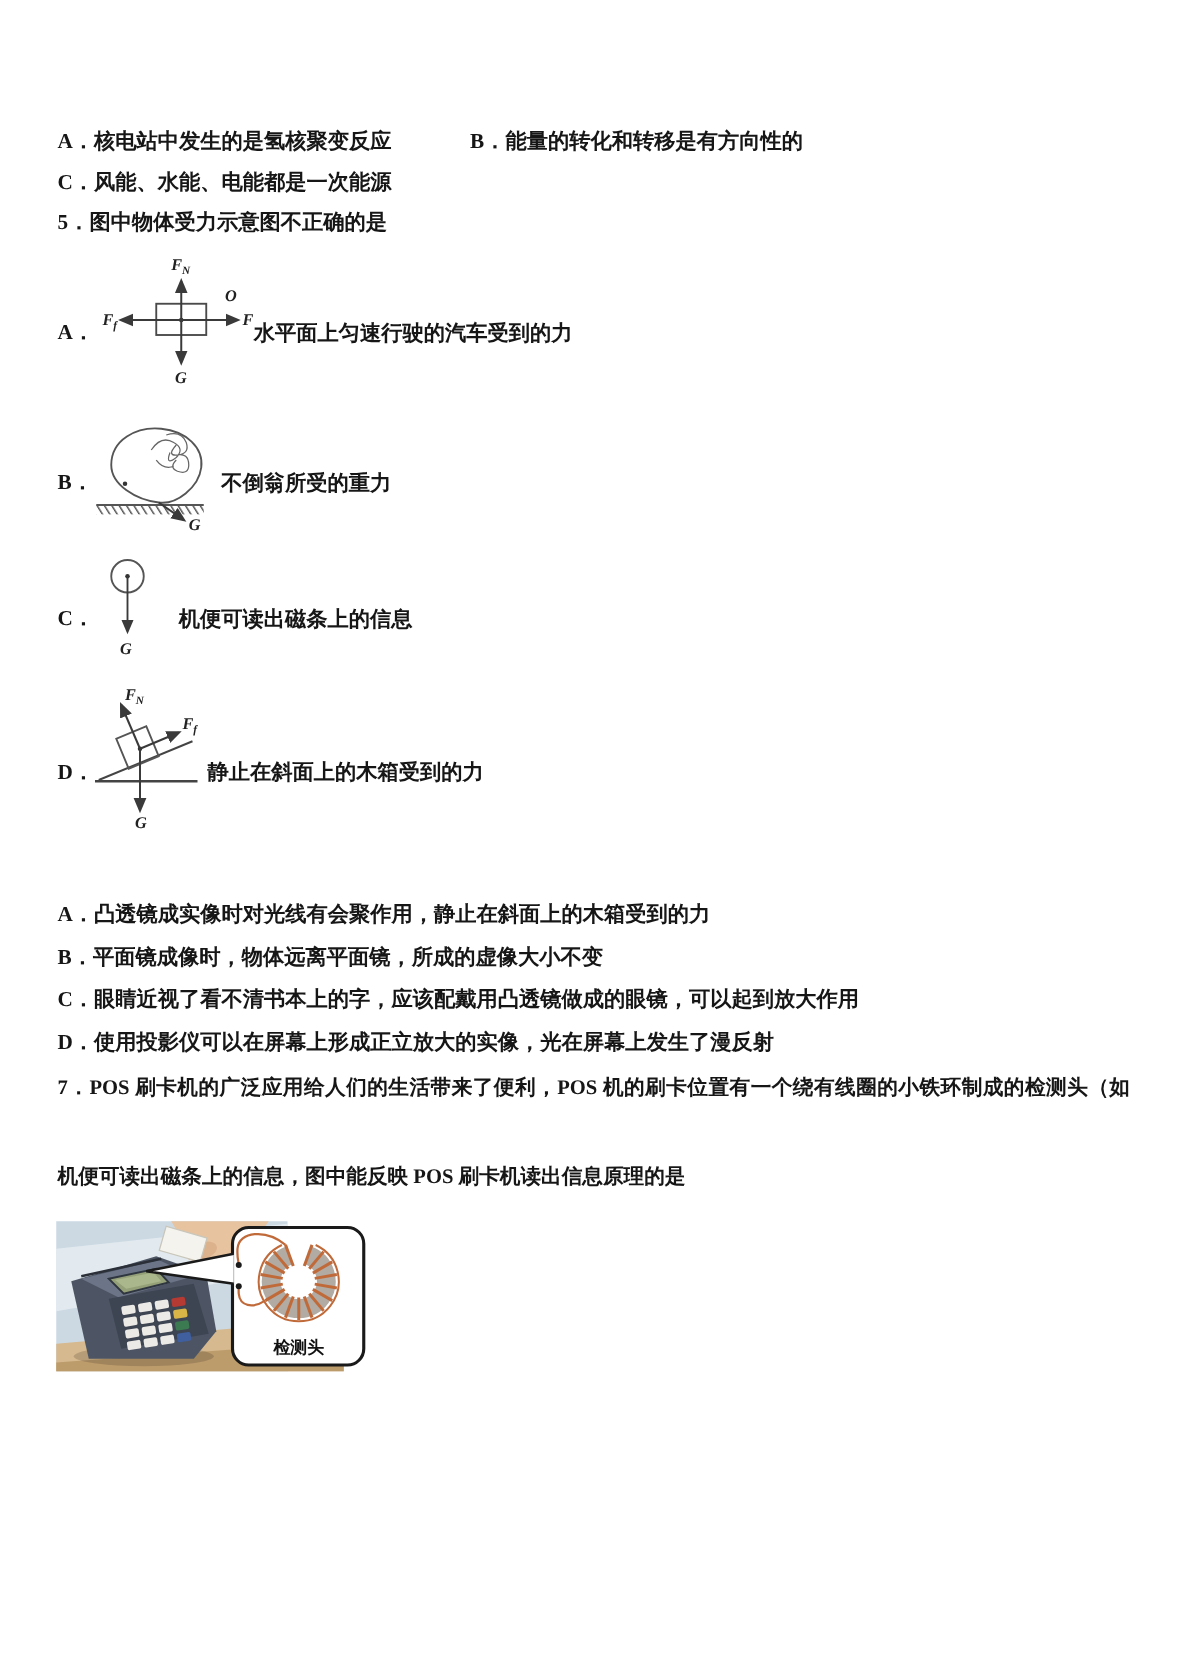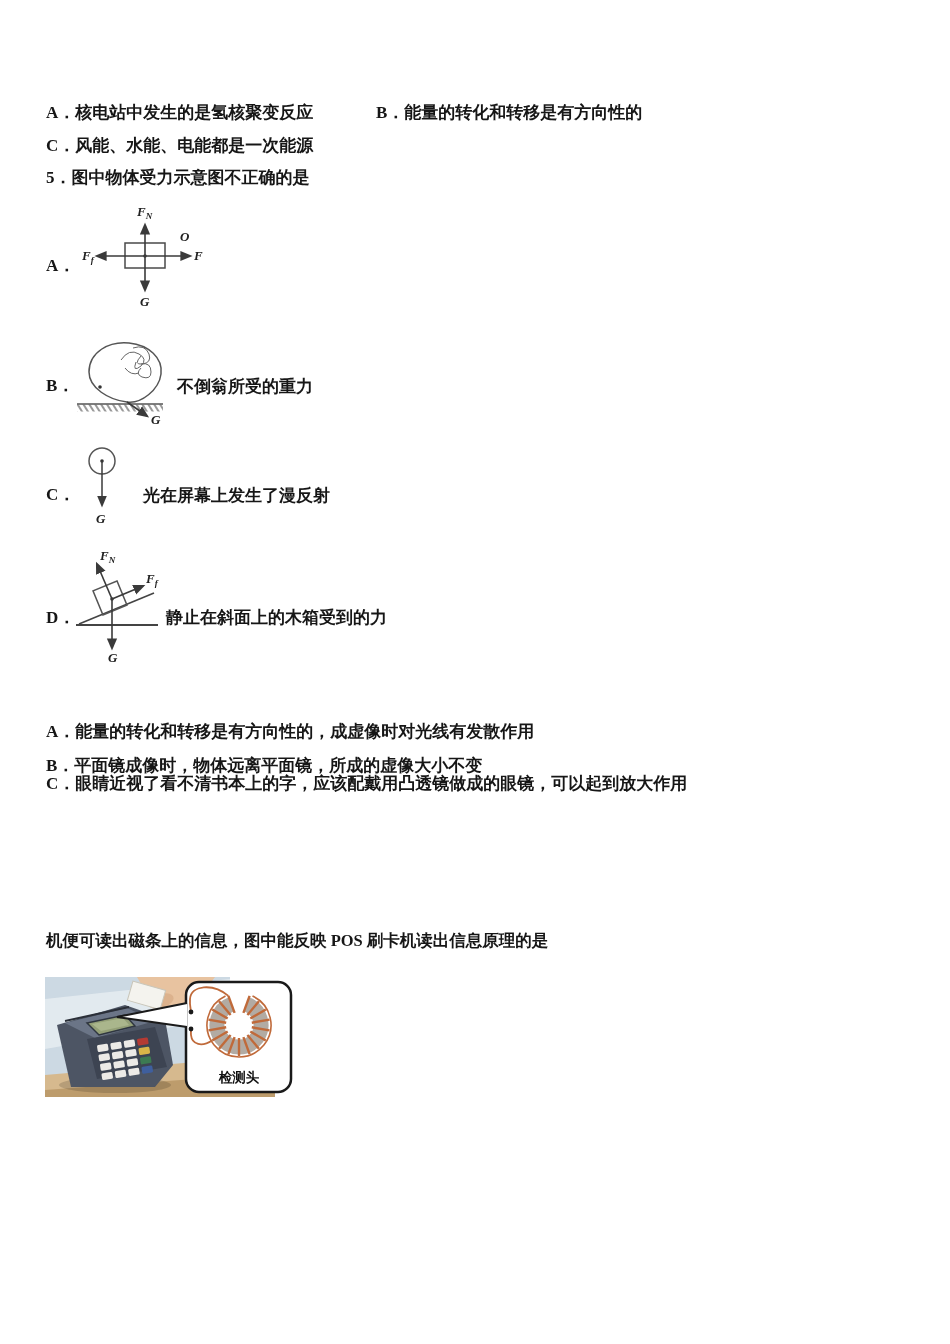--- a/index.html
+++ b/index.html
@@ -40,61 +40,64 @@
     <line x1="65" y1="60" x2="65" y2="29" stroke="#3a3a3a" stroke-width="1.6" marker-end="url(#arw)"></line>
     <line x1="65" y1="60" x2="17" y2="60" stroke="#3a3a3a" stroke-width="1.6" marker-end="url(#arw)"></line>
     <line x1="65" y1="60" x2="110" y2="60" stroke="#3a3a3a" stroke-width="1.6" marker-end="url(#arw)"></line>
     <line x1="65" y1="60" x2="65" y2="94" stroke="#3a3a3a" stroke-width="1.6" marker-end="url(#arw)"></line>
     <text class="flab" x="57" y="20"><tspan>F</tspan><tspan class="fsub" dy="3">N</tspan></text>
     <text class="flab" x="2" y="64"><tspan>F</tspan><tspan class="fsub" dy="3">f</tspan></text>
     <text class="flab" x="114" y="64"><tspan>F</tspan></text>
     <text class="flab" x="60" y="110"><tspan>G</tspan></text>
     <text class="flab" x="100" y="45"><tspan>O</tspan></text>
   </svg>
+  <div class="cap" style="left:203px;top:255px"><span>水平面上匀速行驶的汽车受到的力</span></div>
 
   <div class="t" style="left:46px;top:376px"><span>B．</span></div>
   <svg style="left:75px;top:338px" width="110" height="92" viewBox="0 0 110 92">
     <path d="M52,64 C34,62 14,50 14,34 C14,14 34,3 54,5 C74,7 88,20 86,36 C84,52 66,66 52,64 Z" fill="none" stroke="#555" stroke-width="1.5"></path>
     <path d="M46,22 q8,-12 18,-6 q9,5 2,12 q-9,7 -5,-4 M58,10 q12,-4 16,6 q3,9 -7,10 q-9,1 -1,-8 M66,26 q10,-2 10,8 q0,8 -9,5 q-7,-3 -1,-9 M50,30 q6,8 14,5" fill="none" stroke="#666" stroke-width="1"></path>
     <circle cx="25" cy="49" r="1.8" fill="#333"></circle>
     <line x1="2" y1="66" x2="88" y2="66" stroke="#555" stroke-width="1.6"></line>
     <rect x="2" y="66.5" width="86" height="7" fill="url(#hatchp)"></rect>
     <line x1="52" y1="64" x2="72" y2="78" stroke="#3a3a3a" stroke-width="1.6" marker-end="url(#arw)"></line>
     <text class="flab" x="76" y="86"><tspan>G</tspan></text>
   </svg>
   <div class="cap" style="left:177px;top:375px"><span>不倒翁所受的重力</span></div>
 
   <div class="t" style="left:46px;top:485px"><span>C．</span></div>
   <svg style="left:80px;top:443px" width="60" height="88" viewBox="0 0 60 88">
     <circle cx="22" cy="18" r="13" fill="none" stroke="#555" stroke-width="1.5"></circle>
     <circle cx="22" cy="18" r="1.8" fill="#333"></circle>
     <line x1="22" y1="18" x2="22" y2="62" stroke="#3a3a3a" stroke-width="1.5" marker-end="url(#arw)"></line>
     <text class="flab" x="16" y="80"><tspan>G</tspan></text>
   </svg>
-  <div class="cap" style="left:143px;top:484px"><span>光在屏幕上发生了漫反射</span></div>
+  <div class="cap" style="left:143px;top:484px"><span>机便可读出磁条上的信息</span></div>
 
   <div class="t" style="left:46px;top:608px"><span>D．</span></div>
   <svg style="left:68px;top:546px" width="115" height="122" viewBox="0 0 115 122">
     <line x1="8" y1="79" x2="90" y2="79" stroke="#444" stroke-width="2"></line>
     <line x1="11" y1="78" x2="86" y2="47" stroke="#444" stroke-width="1.6"></line>
     <rect x="29" y="39" width="26" height="26" fill="none" stroke="#555" stroke-width="1.5" transform="rotate(-22.5 42 52)"></rect>
     <circle cx="44" cy="53" r="1.8" fill="#333"></circle>
     <line x1="44" y1="53" x2="29" y2="18" stroke="#3a3a3a" stroke-width="1.6" marker-end="url(#arw)"></line>
     <line x1="44" y1="53" x2="75" y2="40" stroke="#3a3a3a" stroke-width="1.6" marker-end="url(#arw)"></line>
     <line x1="44" y1="53" x2="44" y2="102" stroke="#3a3a3a" stroke-width="1.6" marker-end="url(#arw)"></line>
     <text class="flab" x="32" y="14"><tspan>F</tspan><tspan class="fsub" dy="3">N</tspan></text>
     <text class="flab" x="78" y="37"><tspan>F</tspan><tspan class="fsub" dy="3">f</tspan></text>
     <text class="flab" x="40" y="116"><tspan>G</tspan></text>
   </svg>
   <div class="cap" style="left:166px;top:606px"><span>静止在斜面上的木箱受到的力</span></div>
 
-  <div class="t" style="left:46px;top:722px"><span>A．</span><span>能量的转化和转移是有方向性的，成虚像时对光线有发散作用</span></div>
+  <div class="t" style="left:46px;top:722px"><span>A．</span><span>凸透镜成实像时对光线有会聚作用，静止在斜面上的木箱受到的力</span></div>
   <div class="t" style="left:46px;top:756px"><span>B．</span><span>平面镜成像时，物体远离平面镜，所成的虚像大小不变</span></div>
-  <div class="t" style="left:46px;top:774px"><span>C．</span><span>眼睛近视了看不清书本上的字，应该配戴用凸透镜做成的眼镜，可以起到放大作用</span></div>
+  <div class="t" style="left:46px;top:790px"><span>C．</span><span>眼睛近视了看不清书本上的字，应该配戴用凸透镜做成的眼镜，可以起到放大作用</span></div>
+  <div class="t" style="left:46px;top:824px"><span>D．</span><span>使用投影仪可以在屏幕上形成正立放大的实像，光在屏幕上发生了漫反射</span></div>
 
+  <div class="para jline" style="top:859px"><span>7．POS 刷卡机的广泛应用给人们的生活带来了便利，POS 机的刷卡位置有一个绕有线圈的小铁环制成的检测头（如</span></div>
   <div class="para" style="top:930px"><span>机便可读出磁条上的信息，图中能反映 POS 刷卡机读出信息原理的是</span></div>
 
   <svg style="left:45px;top:977px" width="250" height="124" viewBox="0 0 250 124">
 
     <rect x="0" y="0" width="185" height="120" fill="#ccd9e3"></rect>
     <polygon points="0,22 185,2 185,40 0,72" opacity="0.75" fill="#e9eff3"></polygon>
     <polygon points="0,120 0,98 230,78 230,120" fill="#d6b98e"></polygon>
     <polygon points="0,120 0,113 230,96 230,120" fill="#bd9c6c"></polygon>
 
     <polygon points="92,0 170,0 150,27 116,30 100,14" fill="#e8c3a0"></polygon>

